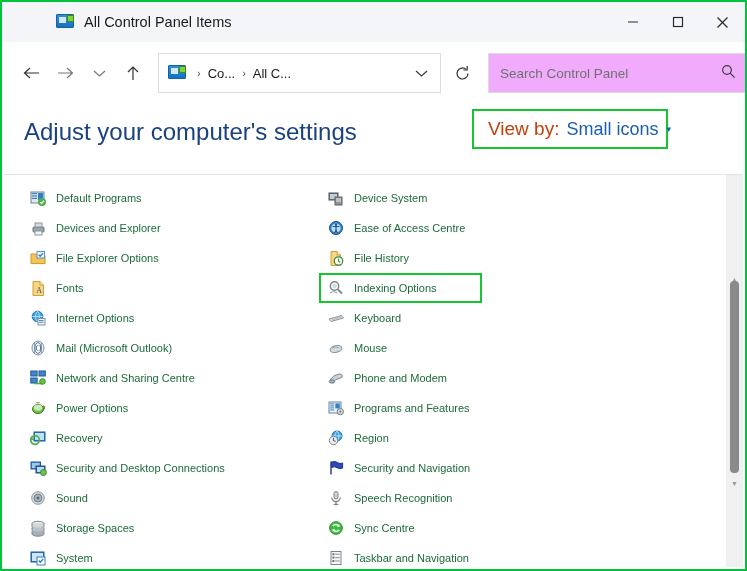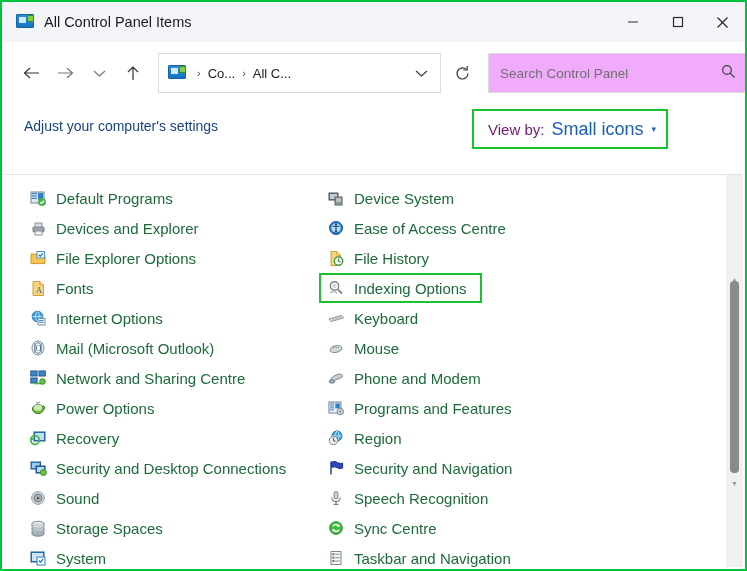--- a/index.html
+++ b/index.html
@@ -30,20 +30,21 @@
     display: flex;
     align-items: center;
   }
   #titlebar-left {
     display: flex;
     align-items: center;
     padding-left: 14px;
     gap: 10px;
     flex: 1;
     min-width: 0;
+    margin-left: 40px;
   }
   .cp-icon {
     width: 18px; height: 16px;
     position: relative;
     flex: 0 0 auto;
   }
   .cp-icon .scr {
     position: absolute; left: 0; top: 0;
     width: 18px; height: 14px;
     background: linear-gradient(#2f8fd8, #1572c4);
@@ -156,40 +157,40 @@
   #heading-row {
     height: 62px;
     position: relative;
     display: flex;
     align-items: center;
   }
   #page-heading {
     position: absolute;
     left: 22px;
     top: 14px;
-    font-size: 14px;
+    font-size: 24px;
     color: #1a4280;
     font-weight: 400;
     white-space: nowrap;
   }
   #viewby-wrap {
     position: absolute;
     left: 470px;
     top: 5px;
     width: 196px;
     height: 40px;
     border: 2px solid #16c42e;
     display: flex;
     align-items: center;
     padding-left: 14px;
     gap: 7px;
   }
   #viewby-label {
-    font-size: 15px;
-    color: #701a75;
+    font-size: 19px;
+    color: #c2410c;
     white-space: nowrap;
   }
   #viewby-value {
     font-size: 18px;
     color: #1a5fb4;
     white-space: nowrap;
   }
   #viewby-caret {
     color: #1a5fb4;
     font-size: 9px;
@@ -224,21 +225,21 @@
 
   .item {
     display: flex;
     align-items: center;
     height: 30px;
     gap: 9px;
     position: relative;
     padding-left: 4px;
   }
   .item-label {
-    font-size: 15px;
+    font-size: 11px;
     color: #1d6b39;
     white-space: nowrap;
     line-height: 1;
   }
   .item.highlight {
     border: 2px solid #16c42e;
     height: 30px;
     margin-left: -5px;
     padding-left: 7px;
     width: 163px;

